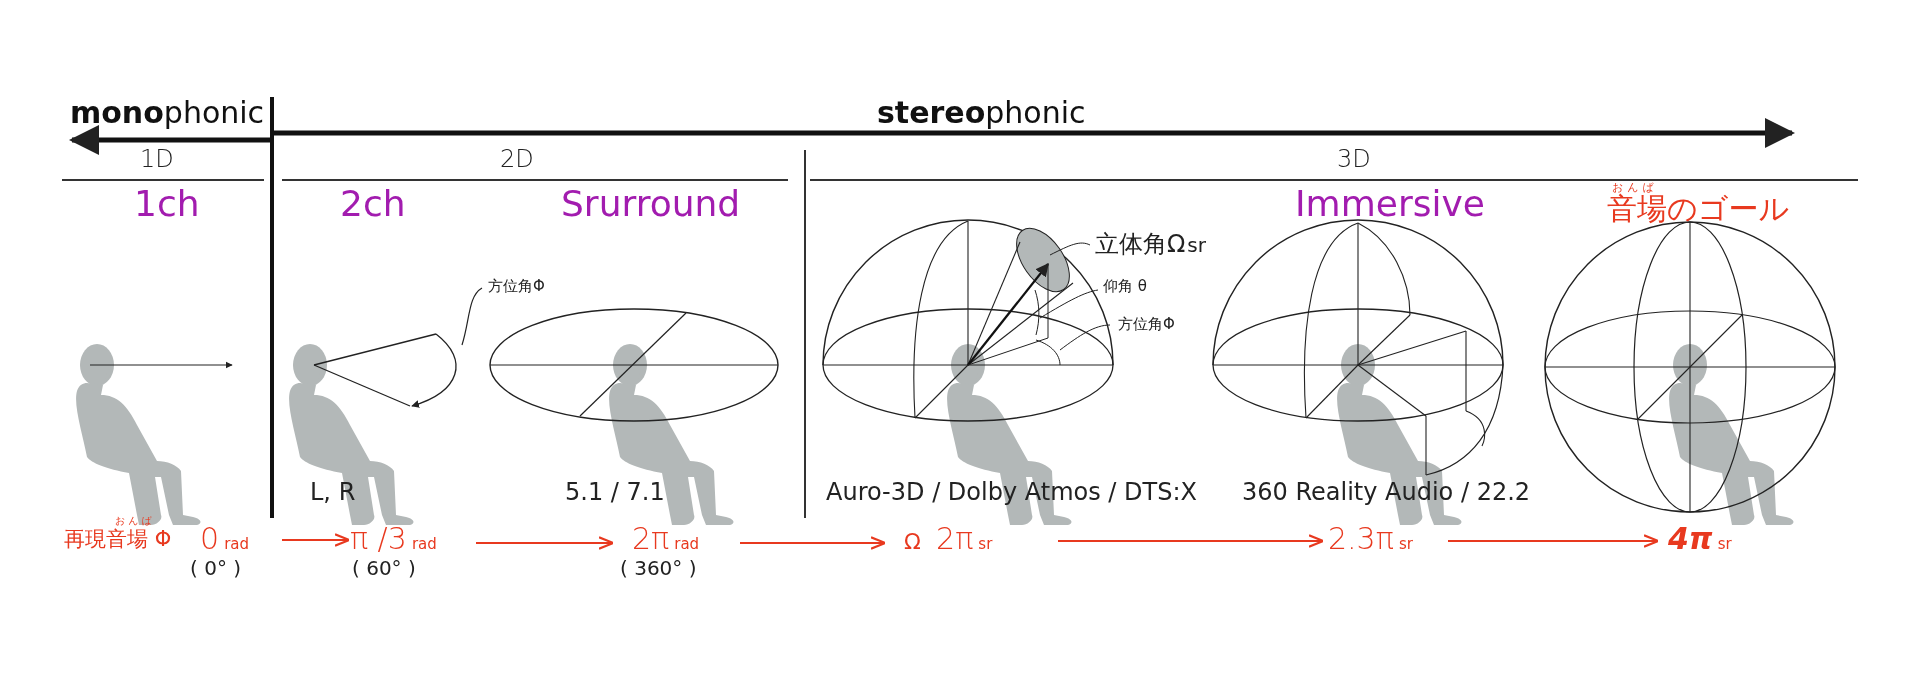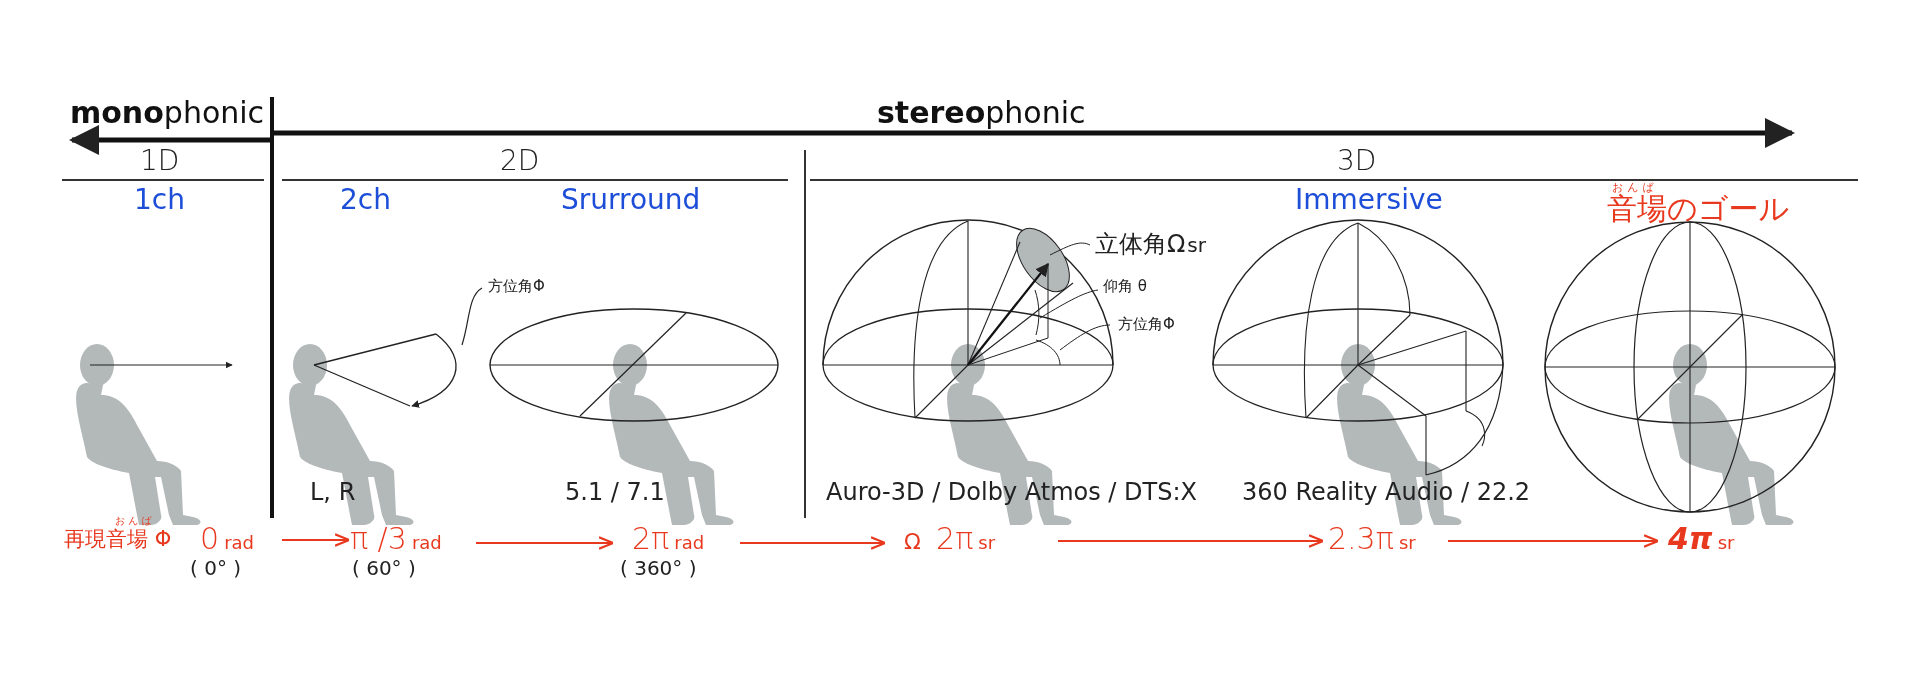--- a/index.html
+++ b/index.html
@@ -2,27 +2,27 @@
 <html><head>
 <meta charset="utf-8">
 <style>
   html, body { margin:0; padding:0; background:#ffffff; }
   body { width:1920px; height:680px; position:relative; overflow:hidden;
          font-family:"DejaVu Sans", "Liberation Sans", sans-serif; color:#1a1a1a; }
   svg#diagram { position:absolute; left:0; top:0; }
   .t { position:absolute; white-space:nowrap; line-height:1;text-align:center; }
   .hdr { font-size:30px; color:#111; }
   .hdr b { font-weight:bold; }
-  .dim { font-size:28px; font-weight:300; color:#222; }
-  .sub { font-size:28px; color:#1d4ed8; }
+  .dim { font-size:24px; font-weight:300; color:#222; }
+  .sub { font-size:36px; color:#a21caf; }
   .fmt { font-size:24px; color:#222; }
   .ann { font-size:15px; color:#222; }
   .red { color:#e8391f; }
   .val { font-size:30px; }
-  .unit { font-size:18px; }
+  .unit { font-size:15px; }
   .deg { font-size:20px; color:#222; }
   .ruby { font-size:11px; color:#e8391f; letter-spacing:4px; }
   .goal { font-size:30px; color:#e8391f; }
 </style>
 </head>
 <body>
 
 <svg id="diagram" width="1920" height="680" viewBox="0 0 1920 680">
   <defs>
     <marker id="arrBlk" viewBox="0 0 10 10" refX="9" refY="5" markerWidth="6" markerHeight="6" orient="auto">

